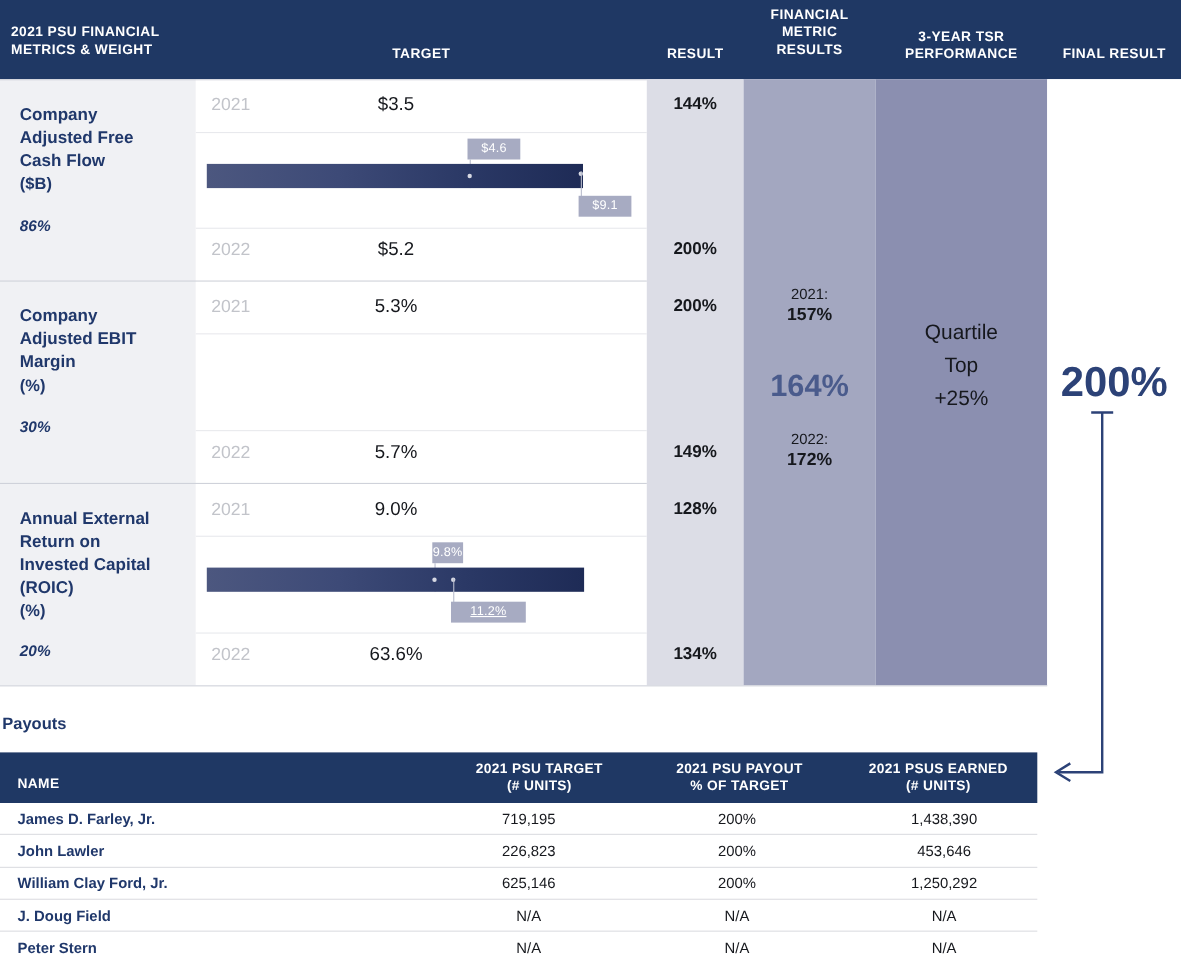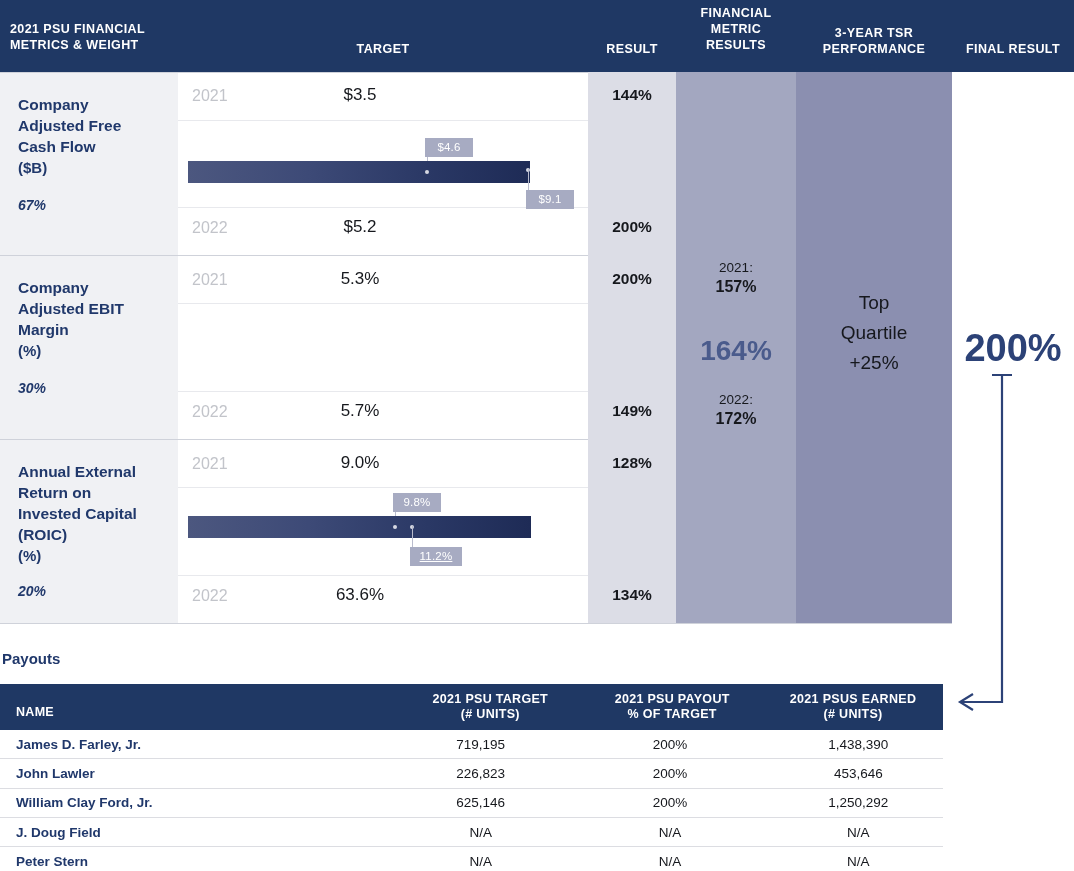--- a/index.html
+++ b/index.html
@@ -145,31 +145,31 @@
     <div class="sep" style="left:0;   top:367px; width:588px;"></div>
     <div class="sep-light" style="left:178px;top:415px; width:410px;"></div>
     <div class="sep-light" style="left:178px;top:503px; width:410px;"></div>
     <div class="sep" style="left:0;   top:551px; width:952px;"></div>
 
     <div class="mlabel" style="top:22px;">
       <div class="mname">Company</div>
       <div class="mname">Adjusted Free</div>
       <div class="mname">Cash Flow</div>
       <div class="munit">($B)</div>
-      <div class="mwt" style="margin-top:19px;">67%</div>
+      <div class="mwt" style="margin-top:19px;">86%</div>
     </div>
     <div class="yr" style="left:192px;top:15px;">2021</div>
     <div class="tv" style="left:300px;top:13px;">$3.5</div>
     <div class="rv" style="top:14px;">144%</div>
 
     <div class="yr" style="left:192px;top:147px;">2022</div>
     <div class="tv" style="left:300px;top:145px;">$5.2</div>
     <div class="rv" style="top:146px;">200%</div>
 
-    <div class="barwrap" style="top:60px;height:87px;">
+    <div class="barwrap" style="top:48px;height:87px;">
       <div class="cbox" style="left:247px;top:6px;width:48px;">$4.6</div>
       <div class="stem" style="left:249px;top:25px;height:26px;"></div>
       <div class="bar" style="left:10px;top:29px;width:342px;"></div>
       <div class="dot" style="left:247px;top:38px;"></div>
       <div class="dot" style="left:348px;top:36px;"></div>
       <div class="stem" style="left:350px;top:36px;height:23px;"></div>
       <div class="cbox" style="left:348px;top:58px;width:48px;">$9.1</div>
     </div>
 
     <div class="mlabel" style="top:205px;">
@@ -198,38 +198,38 @@
     </div>
     <div class="yr" style="left:192px;top:383px;">2021</div>
     <div class="tv" style="left:300px;top:381px;">9.0%</div>
     <div class="rv" style="top:382px;">128%</div>
 
     <div class="yr" style="left:192px;top:515px;">2022</div>
     <div class="tv" style="left:300px;top:513px;">63.6%</div>
     <div class="rv" style="top:514px;">134%</div>
 
     <div class="barwrap" style="top:415px;height:88px;">
-      <div class="cbox" style="left:215px;top:6px;width:48px;">9.8%</div>
+      <div class="cbox" style="left:215px;top:6px;width:28px;">9.8%</div>
       <div class="stem" style="left:217px;top:25px;height:26px;"></div>
       <div class="bar" style="left:10px;top:29px;width:343px;"></div>
       <div class="dot" style="left:215px;top:38px;"></div>
       <div class="dot" style="left:232px;top:38px;"></div>
       <div class="stem" style="left:234px;top:39px;height:22px;"></div>
-      <div class="cbox" style="left:232px;top:60px;width:52px;text-decoration:underline;">11.2%</div>
+      <div class="cbox" style="left:232px;top:60px;width:68px;text-decoration:underline;">11.2%</div>
     </div>
 
     <div class="fmr-line fmr-cap" style="top:188px;">2021:</div>
     <div class="fmr-line fmr-val" style="top:206px;">157%</div>
     <div class="fmr-line fmr-big" style="top:263px;">164%</div>
     <div class="fmr-line fmr-cap" style="top:320px;">2022:</div>
     <div class="fmr-line fmr-val" style="top:338px;">172%</div>
 
     <div class="tsr" style="top:216px;">
+      <div>Quartile</div>
       <div>Top</div>
-      <div>Quartile</div>
       <div>+25%</div>
     </div>
 
     <div class="final" style="top:255px;">200%</div>
   </div>
 
   <svg class="conn" width="134" height="360" viewBox="0 0 134 360">
     <path d="M 52 5 L 72 5 M 62 5 L 62 332 L 22 332" stroke="#2c4277" stroke-width="2.2" fill="none"></path>
     <path d="M 33 324 L 20 332 L 33 340" stroke="#2c4277" stroke-width="2.2" fill="none"></path>
   </svg>

